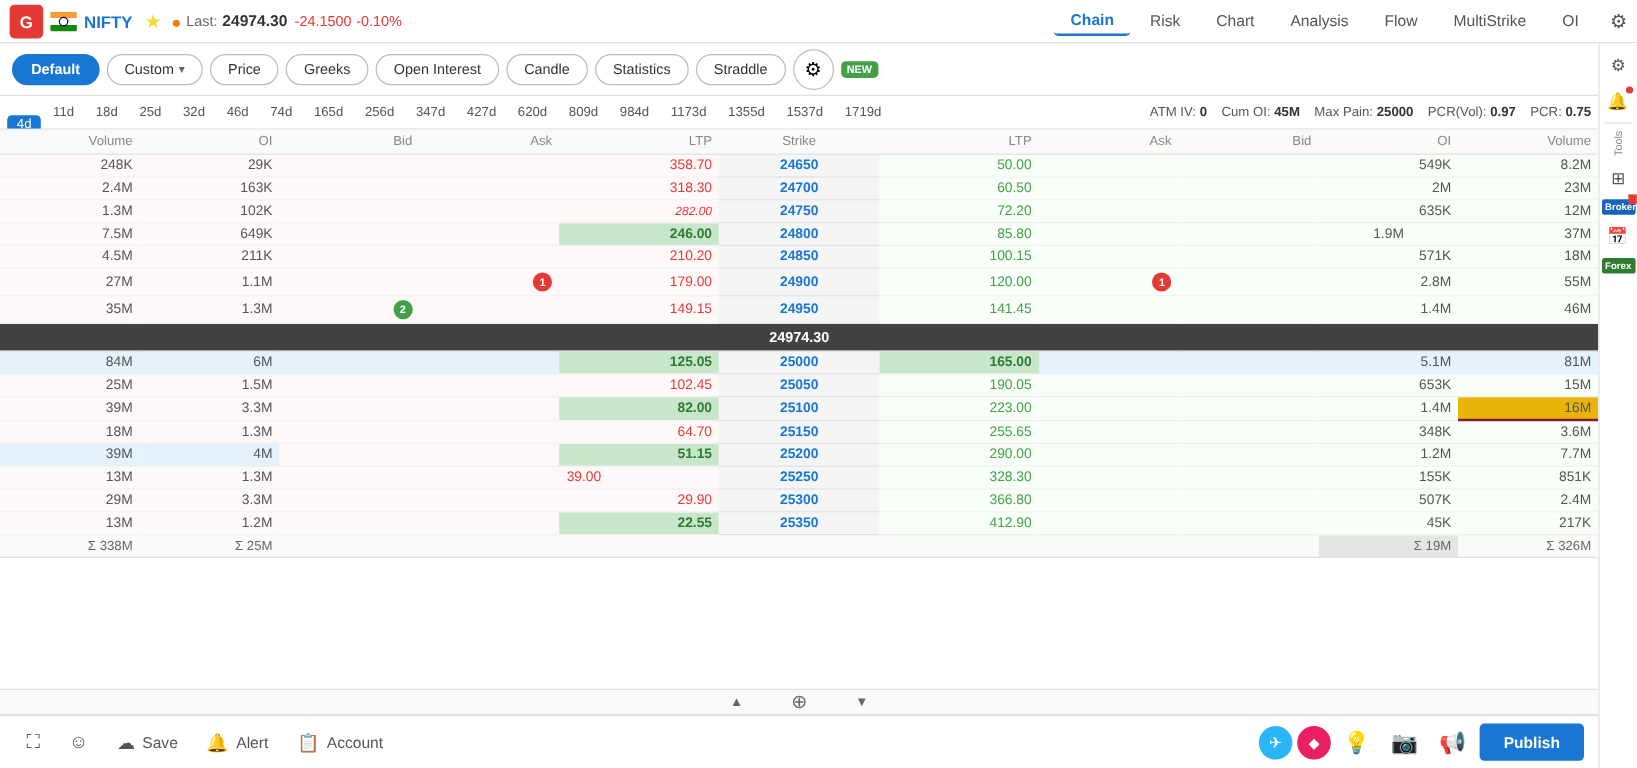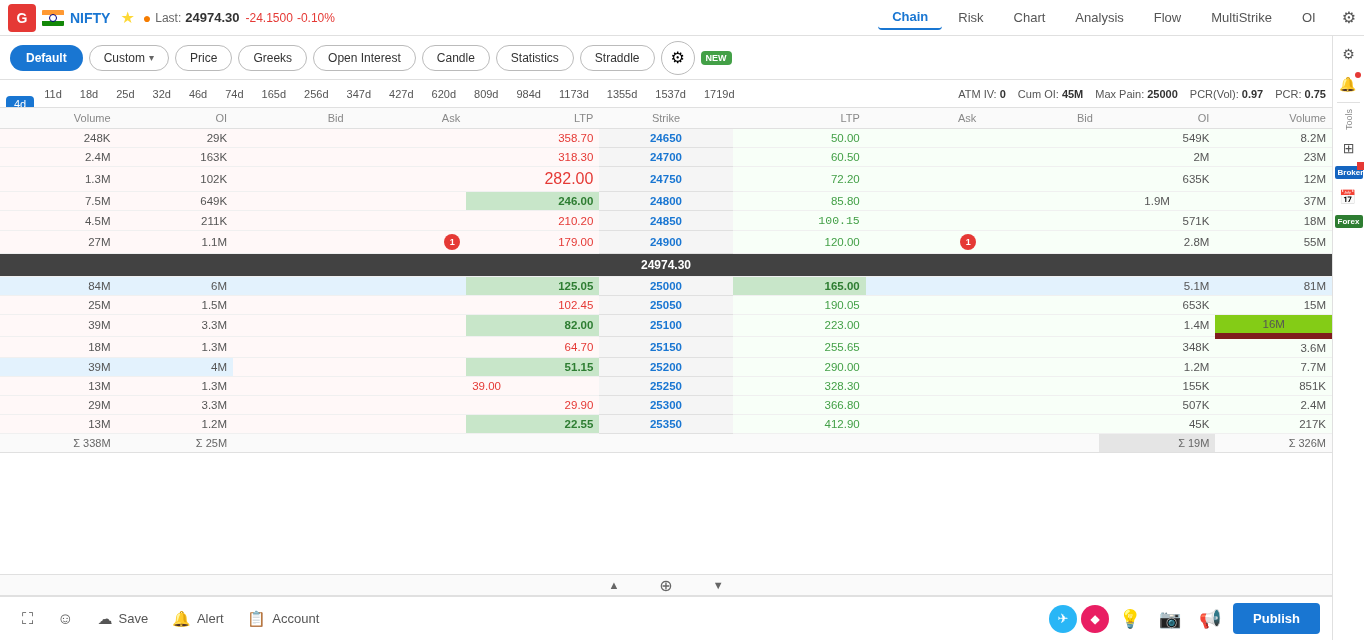--- a/index.html
+++ b/index.html
@@ -172,21 +172,21 @@
             <td style="text-align:right; padding:3px 6px; background:#f8fff8; border-bottom:1px solid #f0f0f0; font-size:11.5px;"></td>
             <td style="text-align:right; padding:3px 6px; background:#f8fff8; border-bottom:1px solid #f0f0f0; color:#555; font-size:11.5px;">2M</td>
             <td style="text-align:right; padding:3px 6px; background:#f8fff8; border-bottom:1px solid #f0f0f0; color:#555; font-size:11.5px;">23M</td>
           </tr>
 
           <tr>
             <td style="text-align:right; padding:3px 6px; background:#fff8f8; border-bottom:1px solid #f0f0f0; color:#555; font-size:11.5px;">1.3M</td>
             <td style="text-align:right; padding:3px 6px; background:#fff8f8; border-bottom:1px solid #f0f0f0; color:#555; font-size:11.5px;">102K</td>
             <td style="text-align:right; padding:3px 6px; background:#fff8f8; border-bottom:1px solid #f0f0f0; font-size:11.5px;"></td>
             <td style="text-align:right; padding:3px 6px; background:#fff8f8; border-bottom:1px solid #f0f0f0; font-size:11.5px;"></td>
-            <td style="text-align:right; padding:3px 6px; background:#fff8f8; border-bottom:1px solid #f0f0f0; color:#e53935; font-size:16px;">282.00</td>
+            <td style="text-align:right; padding:3px 6px; background:#fff8f8; border-bottom:1px solid #f0f0f0; color:#e53935; font-size:10px;font-style:italic;">282.00</td>
             <td style="text-align:center; padding:3px 8px; background:#f5f5f5; border-bottom:1px solid #e0e0e0; font-weight:600; color:#1976d2; font-size:11.5px;">24750</td>
             <td style="text-align:right; padding:3px 6px; background:#f8fff8; border-bottom:1px solid #f0f0f0; color:#43a047; font-size:11.5px;">72.20</td>
             <td style="text-align:right; padding:3px 6px; background:#f8fff8; border-bottom:1px solid #f0f0f0; font-size:11.5px;"></td>
             <td style="text-align:right; padding:3px 6px; background:#f8fff8; border-bottom:1px solid #f0f0f0; font-size:11.5px;"></td>
             <td style="text-align:right; padding:3px 6px; background:#f8fff8; border-bottom:1px solid #f0f0f0; color:#555; font-size:11.5px;">635K</td>
             <td style="text-align:right; padding:3px 6px; background:#f8fff8; border-bottom:1px solid #f0f0f0; color:#555; font-size:11.5px;">12M</td>
           </tr>
 
           <tr>
             <td style="text-align:right; padding:3px 6px; background:#fff8f8; border-bottom:1px solid #f0f0f0; color:#555; font-size:11.5px;">7.5M</td>
@@ -202,21 +202,21 @@
             <td style="text-align:right; padding:3px 6px; background:#f8fff8; border-bottom:1px solid #f0f0f0; color:#555; font-size:11.5px;">37M</td>
           </tr>
 
           <tr>
             <td style="text-align:right; padding:3px 6px; background:#fff8f8; border-bottom:1px solid #f0f0f0; color:#555; font-size:11.5px;">4.5M</td>
             <td style="text-align:right; padding:3px 6px; background:#fff8f8; border-bottom:1px solid #f0f0f0; color:#555; font-size:11.5px;">211K</td>
             <td style="text-align:right; padding:3px 6px; background:#fff8f8; border-bottom:1px solid #f0f0f0; font-size:11.5px;"></td>
             <td style="text-align:right; padding:3px 6px; background:#fff8f8; border-bottom:1px solid #f0f0f0; font-size:11.5px;"></td>
             <td style="text-align:right; padding:3px 6px; background:#fff8f8; border-bottom:1px solid #f0f0f0; color:#e53935; font-size:11.5px;">210.20</td>
             <td style="text-align:center; padding:3px 8px; background:#f5f5f5; border-bottom:1px solid #e0e0e0; font-weight:600; color:#1976d2; font-size:11.5px;">24850</td>
-            <td style="text-align:right; padding:3px 6px; background:#f8fff8; border-bottom:1px solid #f0f0f0; color:#43a047; font-size:11.5px;font-family:Liberation Mono, monospace;">100.15</td>
+            <td style="text-align:right; padding:3px 6px; background:#f8fff8; border-bottom:1px solid #f0f0f0; color:#43a047; font-size:11.5px;">100.15</td>
             <td style="text-align:right; padding:3px 6px; background:#f8fff8; border-bottom:1px solid #f0f0f0; font-size:11.5px;"></td>
             <td style="text-align:right; padding:3px 6px; background:#f8fff8; border-bottom:1px solid #f0f0f0; font-size:11.5px;"></td>
             <td style="text-align:right; padding:3px 6px; background:#f8fff8; border-bottom:1px solid #f0f0f0; color:#555; font-size:11.5px;">571K</td>
             <td style="text-align:right; padding:3px 6px; background:#f8fff8; border-bottom:1px solid #f0f0f0; color:#555; font-size:11.5px;">18M</td>
           </tr>
 
           <tr>
             <td style="text-align:right; padding:3px 6px; background:#fff8f8; border-bottom:1px solid #f0f0f0; color:#555; font-size:11.5px;">27M</td>
             <td style="text-align:right; padding:3px 6px; background:#fff8f8; border-bottom:1px solid #f0f0f0; color:#555; font-size:11.5px;">1.1M</td>
             <td style="text-align:right; padding:3px 6px; background:#fff8f8; border-bottom:1px solid #f0f0f0; font-size:11.5px;"></td>
@@ -227,20 +227,35 @@
             <td style="text-align:center; padding:3px 8px; background:#f5f5f5; border-bottom:1px solid #e0e0e0; font-weight:600; color:#1976d2; font-size:11.5px;">24900</td>
             <td style="text-align:right; padding:3px 6px; background:#f8fff8; border-bottom:1px solid #f0f0f0; color:#43a047; font-size:11.5px;">120.00</td>
             <td style="text-align:right; padding:3px 6px; background:#f8fff8; border-bottom:1px solid #f0f0f0; font-size:11.5px;">
               <span class="badge-red">1</span>
             </td>
             <td style="text-align:right; padding:3px 6px; background:#f8fff8; border-bottom:1px solid #f0f0f0; font-size:11.5px;"></td>
             <td style="text-align:right; padding:3px 6px; background:#f8fff8; border-bottom:1px solid #f0f0f0; color:#555; font-size:11.5px;">2.8M</td>
             <td style="text-align:right; padding:3px 6px; background:#f8fff8; border-bottom:1px solid #f0f0f0; color:#555; font-size:11.5px;">55M</td>
           </tr>
 
+          <tr>
+            <td style="text-align:right; padding:3px 6px; background:#fff8f8; border-bottom:1px solid #f0f0f0; color:#555; font-size:11.5px;">35M</td>
+            <td style="text-align:right; padding:3px 6px; background:#fff8f8; border-bottom:1px solid #f0f0f0; color:#555; font-size:11.5px;">1.3M</td>
+            <td style="text-align:right; padding:3px 6px; background:#fff8f8; border-bottom:1px solid #f0f0f0; font-size:11.5px;">
+              <span class="badge-green">2</span>
+            </td>
+            <td style="text-align:right; padding:3px 6px; background:#fff8f8; border-bottom:1px solid #f0f0f0; font-size:11.5px;"></td>
+            <td style="text-align:right; padding:3px 6px; background:#fff8f8; border-bottom:1px solid #f0f0f0; color:#e53935; font-size:11.5px;">149.15</td>
+            <td style="text-align:center; padding:3px 8px; background:#f5f5f5; border-bottom:1px solid #e0e0e0; font-weight:600; color:#1976d2; font-size:11.5px;">24950</td>
+            <td style="text-align:right; padding:3px 6px; background:#f8fff8; border-bottom:1px solid #f0f0f0; color:#43a047; font-size:11.5px;">141.45</td>
+            <td style="text-align:right; padding:3px 6px; background:#f8fff8; border-bottom:1px solid #f0f0f0; font-size:11.5px;"></td>
+            <td style="text-align:right; padding:3px 6px; background:#f8fff8; border-bottom:1px solid #f0f0f0; font-size:11.5px;"></td>
+            <td style="text-align:right; padding:3px 6px; background:#f8fff8; border-bottom:1px solid #f0f0f0; color:#555; font-size:11.5px;">1.4M</td>
+            <td style="text-align:right; padding:3px 6px; background:#f8fff8; border-bottom:1px solid #f0f0f0; color:#555; font-size:11.5px;">46M</td>
+          </tr>
 
           <tr>
             <td colspan="11" style="background:#424242; color:white; text-align:center; font-weight:600; font-size:12px; padding:4px 0;">24974.30</td>
           </tr>
 
           <tr style="background:#e3f2fd;">
             <td style="text-align:right; padding:3px 6px; background:#e3f2fd; border-bottom:1px solid #f0f0f0; color:#555; font-size:11.5px;">84M</td>
             <td style="text-align:right; padding:3px 6px; background:#e3f2fd; border-bottom:1px solid #f0f0f0; color:#555; font-size:11.5px;">6M</td>
             <td style="text-align:right; padding:3px 6px; background:#e3f2fd; border-bottom:1px solid #f0f0f0; font-size:11.5px;"></td>
             <td style="text-align:right; padding:3px 6px; background:#e3f2fd; border-bottom:1px solid #f0f0f0; font-size:11.5px;"></td>
@@ -271,21 +286,21 @@
             <td style="text-align:right; padding:3px 6px; background:#fff8f8; border-bottom:1px solid #f0f0f0; color:#555; font-size:11.5px;">39M</td>
             <td style="text-align:right; padding:3px 6px; background:#fff8f8; border-bottom:1px solid #f0f0f0; color:#555; font-size:11.5px;">3.3M</td>
             <td style="text-align:right; padding:3px 6px; background:#fff8f8; border-bottom:1px solid #f0f0f0; font-size:11.5px;"></td>
             <td style="text-align:right; padding:3px 6px; background:#fff8f8; border-bottom:1px solid #f0f0f0; font-size:11.5px;"></td>
             <td style="text-align:right; padding:3px 6px; background:#c8e6c9; border-bottom:1px solid #f0f0f0; color:#2e7d32; font-weight:600; font-size:11.5px;">82.00</td>
             <td style="text-align:center; padding:3px 8px; background:#f5f5f5; border-bottom:1px solid #e0e0e0; font-weight:600; color:#1976d2; font-size:11.5px;">25100</td>
             <td style="text-align:right; padding:3px 6px; background:#f8fff8; border-bottom:1px solid #f0f0f0; color:#43a047; font-size:11.5px;">223.00</td>
             <td style="text-align:right; padding:3px 6px; background:#f8fff8; border-bottom:1px solid #f0f0f0; font-size:11.5px;"></td>
             <td style="text-align:right; padding:3px 6px; background:#f8fff8; border-bottom:1px solid #f0f0f0; font-size:11.5px;"></td>
             <td style="text-align:right; padding:3px 6px; background:#f8fff8; border-bottom:1px solid #f0f0f0; color:#555; font-size:11.5px;">1.4M</td>
-            <td style="text-align:center; padding:3px 6px; background:#84cc16; border-bottom:6px solid #7f1d1d; color:#555; font-size:11.5px;">16M</td>
+            <td style="text-align:right; padding:3px 6px; background:#eab308; border-bottom:2px solid #7f1d1d; color:#555; font-size:11.5px;">16M</td>
           </tr>
 
           <tr>
             <td style="text-align:right; padding:3px 6px; background:#fff8f8; border-bottom:1px solid #f0f0f0; color:#555; font-size:11.5px;">18M</td>
             <td style="text-align:right; padding:3px 6px; background:#fff8f8; border-bottom:1px solid #f0f0f0; color:#555; font-size:11.5px;">1.3M</td>
             <td style="text-align:right; padding:3px 6px; background:#fff8f8; border-bottom:1px solid #f0f0f0; font-size:11.5px;"></td>
             <td style="text-align:right; padding:3px 6px; background:#fff8f8; border-bottom:1px solid #f0f0f0; font-size:11.5px;"></td>
             <td style="text-align:right; padding:3px 6px; background:#fff8f8; border-bottom:1px solid #f0f0f0; color:#e53935; font-size:11.5px;">64.70</td>
             <td style="text-align:center; padding:3px 8px; background:#f5f5f5; border-bottom:1px solid #e0e0e0; font-weight:600; color:#1976d2; font-size:11.5px;">25150</td>
             <td style="text-align:right; padding:3px 6px; background:#f8fff8; border-bottom:1px solid #f0f0f0; color:#43a047; font-size:11.5px;">255.65</td>

